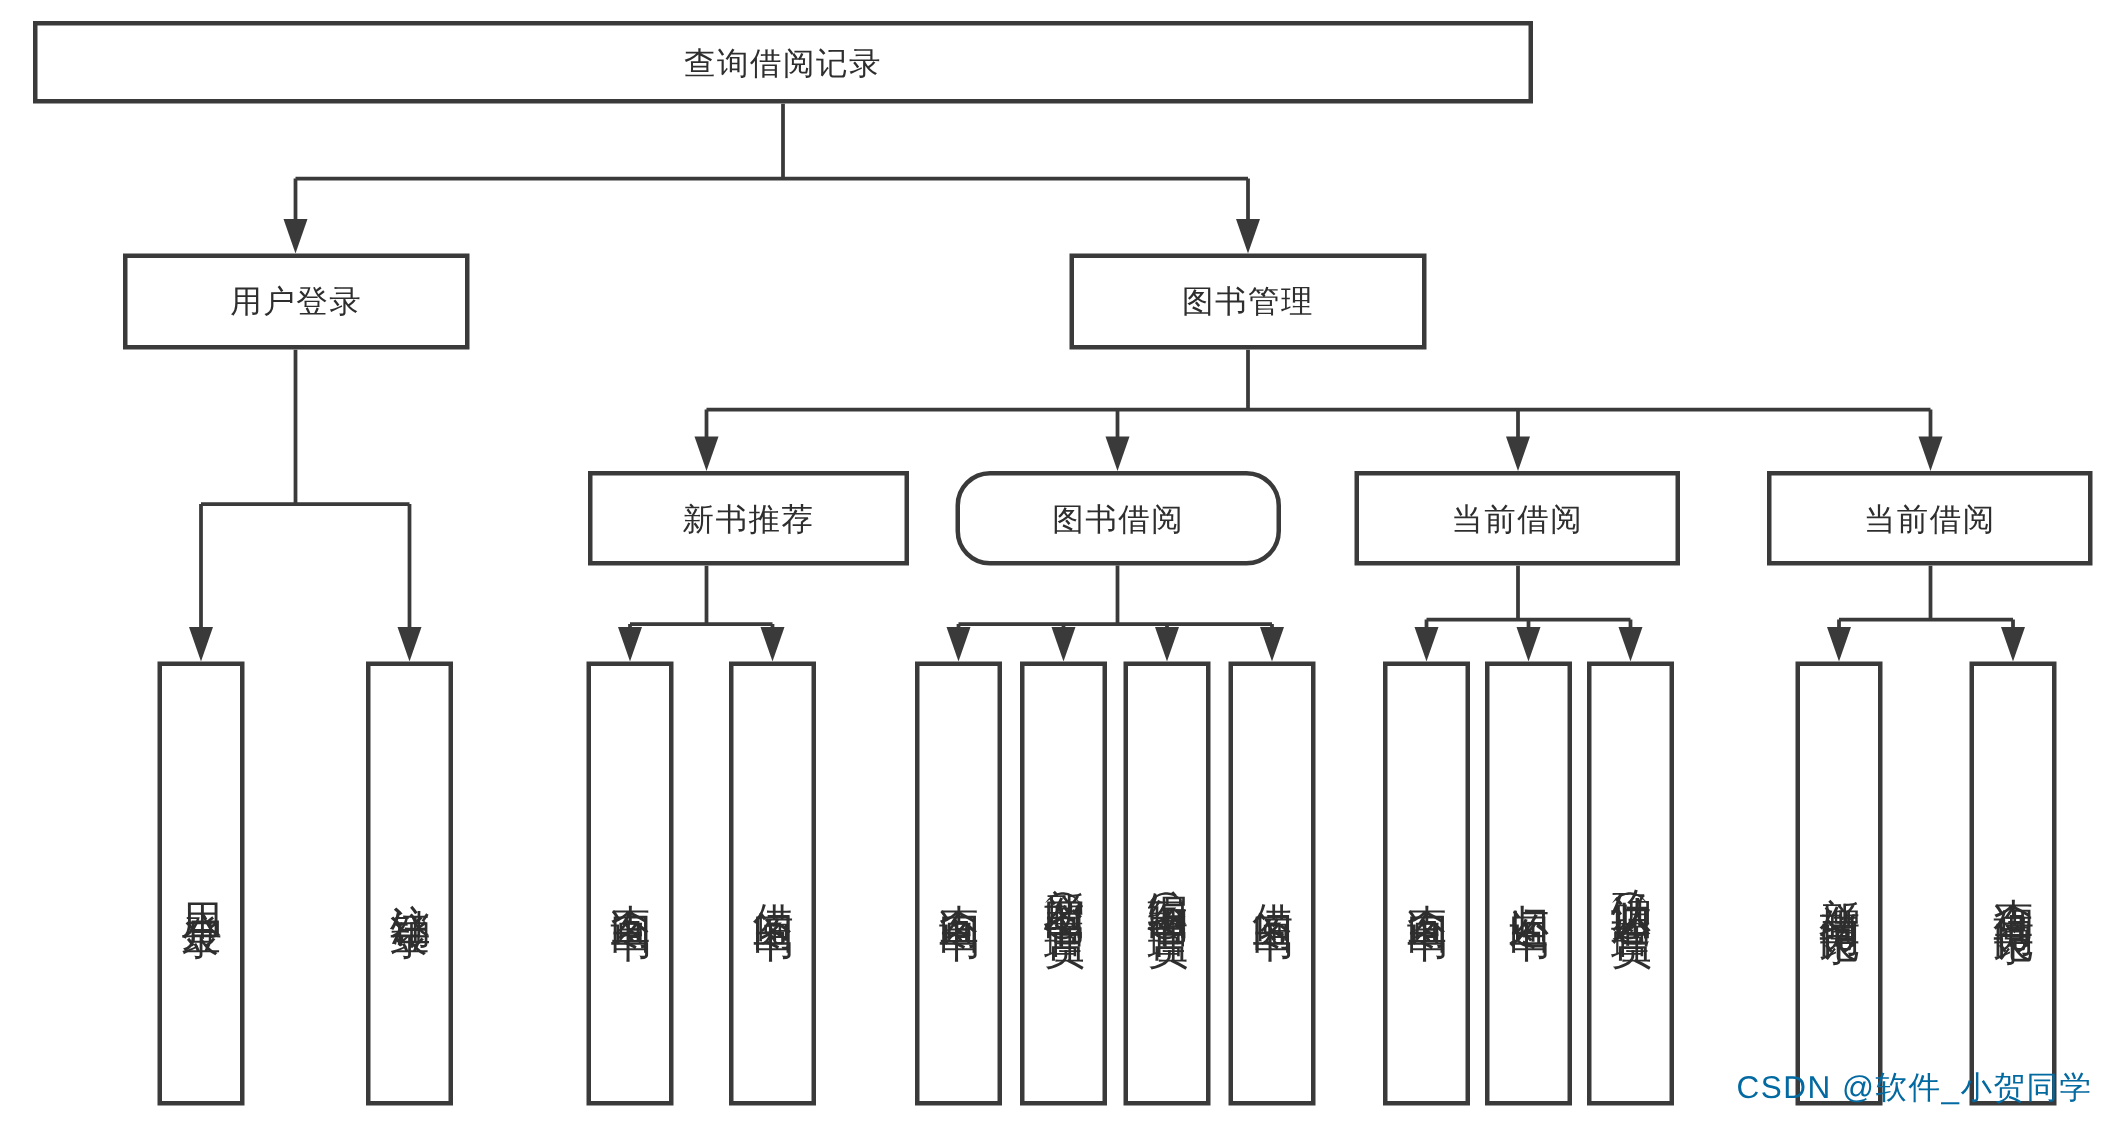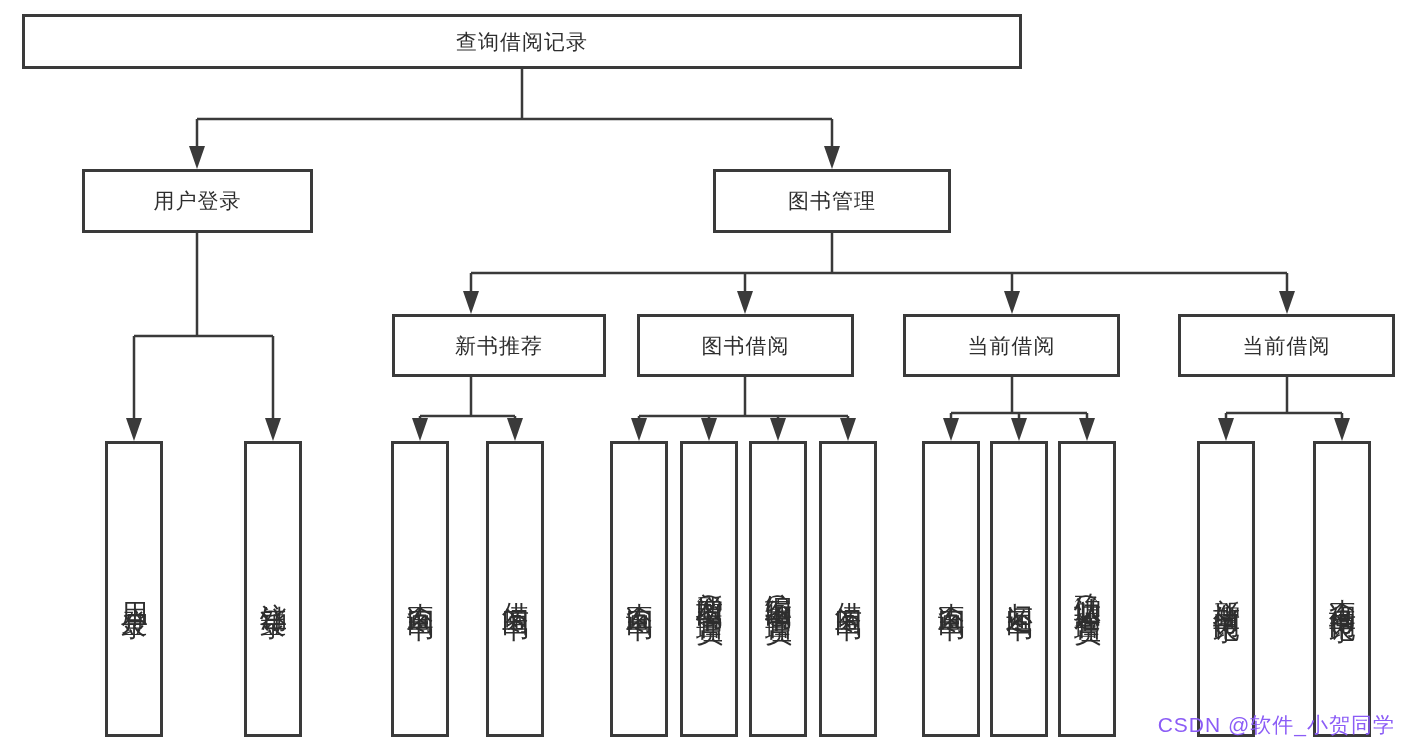--- a/index.html
+++ b/index.html
@@ -25,21 +25,21 @@
   .node.v .vtext{
     writing-mode:vertical-rl;
     text-orientation:mixed;
     letter-spacing:4px;
     line-height:1;
   }
   .watermark{
     position:absolute;
     right:10px;bottom:8px;
     font-size:21px;
-    color:#8b5cf6;
+    color:#0369a1;
     letter-spacing:1px;
     z-index:2;
     white-space:nowrap;
     margin-top:42px;
   }
 </style>
 </head>
 <body>
 
 <div class="canvas">
@@ -91,21 +91,21 @@
   <div class="node h" style="left:82px;top:169px;width:231px;height:64px;">
     <span>用户登录</span>
   </div>
   <div class="node h" style="left:713px;top:169px;width:238px;height:64px;">
     <span>图书管理</span>
   </div>
 
   <div class="node h" style="left:364px;top:314px;width:214px;height:63px;margin-left:28px;">
     <span>新书推荐</span>
   </div>
-  <div class="node h" style="left:637px;top:314px;width:217px;height:63px;">
+  <div class="node h" style="left:637px;top:314px;width:217px;height:63px;border-radius:23px;">
     <span>图书借阅</span>
   </div>
   <div class="node h" style="left:903px;top:314px;width:217px;height:63px;justify-content:center;">
     <span>当前借阅</span>
   </div>
   <div class="node h" style="left:1178px;top:314px;width:217px;height:63px;">
     <span>当前借阅</span>
   </div>
 
   <div class="node v" style="left:105px;top:441px;width:58px;height:296px;">

